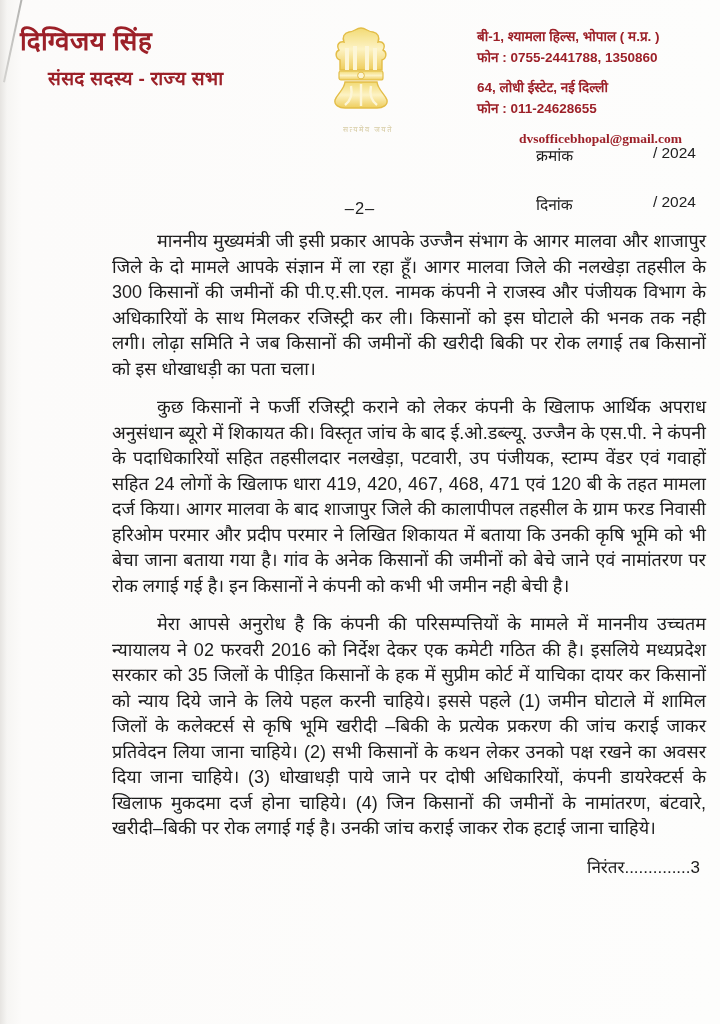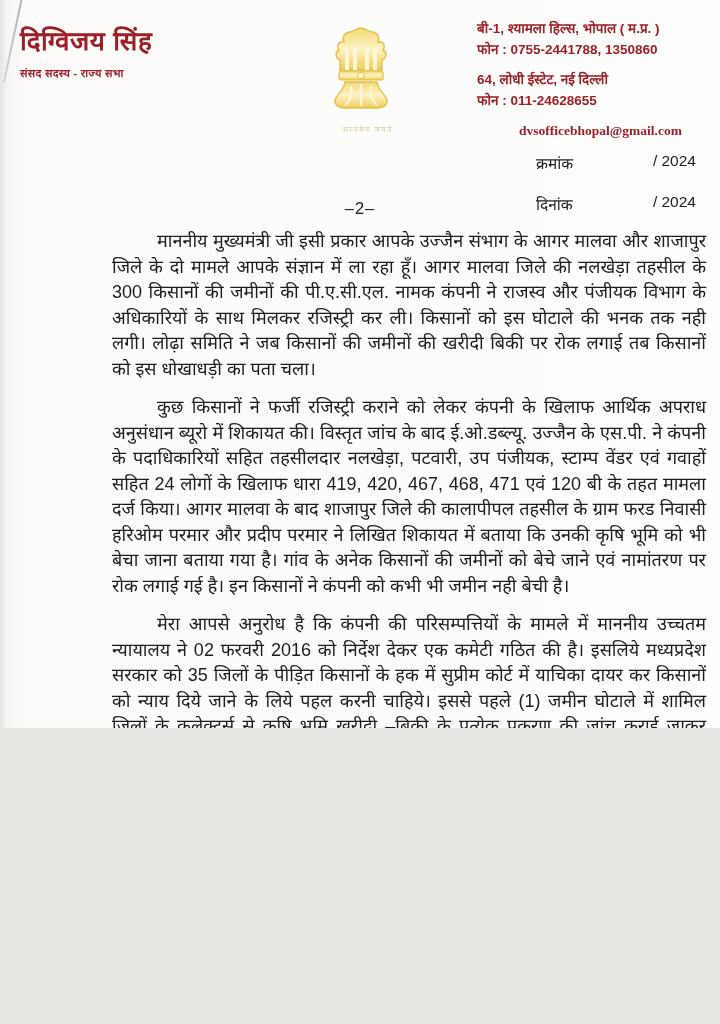--- a/index.html
+++ b/index.html
@@ -3,51 +3,51 @@
 <meta charset="utf-8">
 <style>
   html,body{margin:0;padding:0;}
   body{
     width:720px;height:1024px;
     background:#e8e6e3;
     font-family:"Liberation Sans", sans-serif;
     -webkit-font-smoothing:antialiased;
   }
   .page{
-    position:relative;width:720px;height:728px;overflow:hidden;
+    position:relative;width:720px;height:1024px;overflow:hidden;
     background:linear-gradient(90deg,#e6e4e1 0px,#f6f5f3 7px,#fcfbfa 22px,#fdfdfc 100%);
   }
   
   .corner-edge{
     position:absolute;left:3px;top:-4px;width:2px;height:86px;
     background:linear-gradient(#9a9a97,#c9c8c5);
     transform:rotate(12deg);transform-origin:bottom left;opacity:.75;
   }
   
   .hdr-left{position:absolute;left:20px;top:22px;color:#9c2028;}
   .hdr-name{font-size:26px;font-weight:bold;letter-spacing:.5px;}
-  .hdr-desig{font-size:11px;font-weight:bold;margin-top:7px;letter-spacing:.3px;}
+  .hdr-desig{font-size:19px;font-weight:bold;margin-top:7px;letter-spacing:.3px;margin-left:28px;}
   .emblem-wrap{position:absolute;left:329px;top:26px;width:64px;text-align:center;}
   .emblem-wrap svg{filter:blur(.4px);opacity:.95;}
   .emblem-caption{
     margin-top:6px;font-size:7.5px;color:#cdbf8d;opacity:.8;
     letter-spacing:1.5px;white-space:nowrap;text-align:right;
   }
   .hdr-right{
-    position:absolute;left:477px;top:18px;width:236px;
+    position:absolute;left:477px;top:26px;width:236px;
     color:#9c2028;font-weight:bold;font-size:13.5px;line-height:21px;
   }
   .hdr-block{margin-bottom:9px;}
   .email2{padding-left:42px;font-family:Liberation Serif, serif;}
   
   .ref-row{
     position:absolute;display:flex;justify-content:space-between;
     width:160px;left:536px;color:#1e1e1e;font-size:15.5px;font-weight:500;
   }
-  .ref-serial{top:152px;gap:8px;}
+  .ref-serial{top:144px;gap:8px;}
   .ref-date{top:171px;margin-top:22px;}
   
   .page-number{
     position:absolute;left:0;right:0;top:199px;text-align:center;
     color:#1e1e1e;font-size:16.5px;letter-spacing:1px;
   }
   .letter-body{
     position:absolute;left:112px;right:14px;top:229px;
     color:#1c1c1c;font-size:18px;line-height:25.5px;
     text-align:justify;

